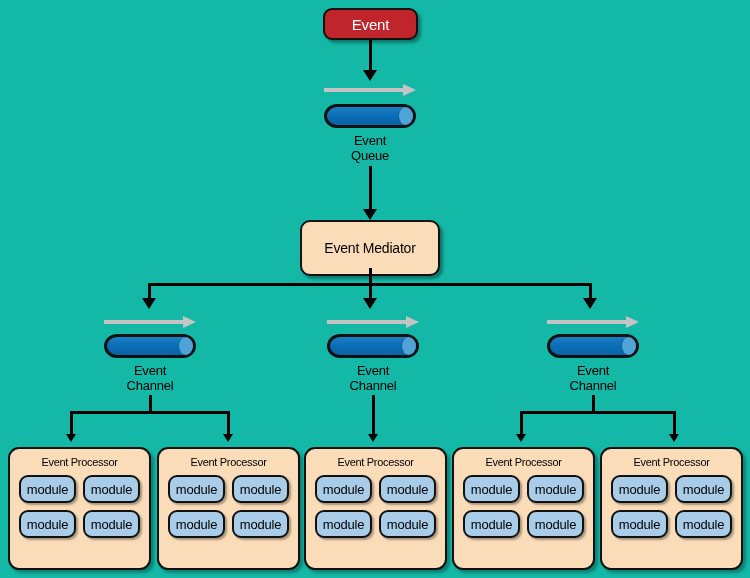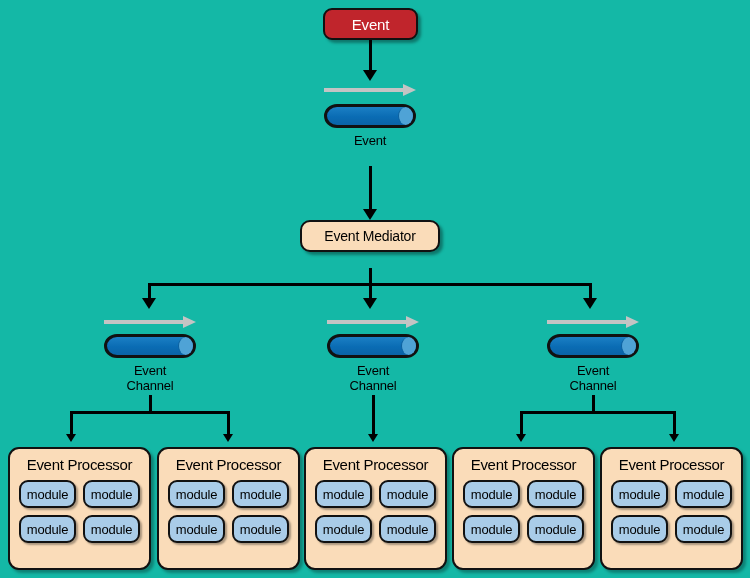--- a/index.html
+++ b/index.html
@@ -51,21 +51,21 @@
   .processor-box {
     position: absolute;
     box-sizing: border-box;
     background: #fadcb9;
     border: 2.5px solid #111111;
     border-radius: 11px;
     box-shadow: 3px 3px 3px rgba(0,0,0,0.30);
   }
   .processor-title {
     text-align: center;
-    font-size: 15px;
+    font-size: 11px;
     color: #000000;
     margin-top: 7px;
     letter-spacing: -0.3px;
     font-family: "Liberation Sans", sans-serif;
   }
   .module-grid {
     display: grid;
     grid-template-columns: 1fr 1fr;
     gap: 7px 7px;
     padding: 7px 9px 9px 9px;
@@ -179,26 +179,27 @@
   <div class="gray-arrow" style="left:324px; top:84px;">
     <div class="shaft"></div>
       <div class="head"></div>
   </div>
   <div class="cylinder" style="left:324px; top:104px;">
     <div class="cyl-body"></div>
     <div class="cyl-cap"></div>
   </div>
   <div class="cyl-label" style="left:310px; top:133px;">
     <div>Event</div>
+    <div>Queue</div>
   </div>
 
   <div class="vline" style="left:369px; top:166px; height:46px;"></div>
   <div class="arrowhead" style="left:363px; top:209px;"></div>
 
-  <div class="node mediator-box" style="left:300px; top:220px; width:140px; height:32px;">
+  <div class="node mediator-box" style="left:300px; top:220px; width:140px; height:56px;">
     <span>Event Mediator</span>
   </div>
 
   <div class="vline" style="left:369px; top:268px; height:16px;"></div>
   <div class="hline" style="left:148px; top:283px; width:443px;"></div>
   <div class="vline" style="left:148px; top:283px; height:18px;"></div>
   <div class="vline" style="left:369px; top:283px; height:18px;"></div>
   <div class="vline" style="left:589px; top:283px; height:18px;"></div>
   <div class="arrowhead" style="left:142px; top:298px;"></div>
   <div class="arrowhead" style="left:363px; top:298px;"></div>

